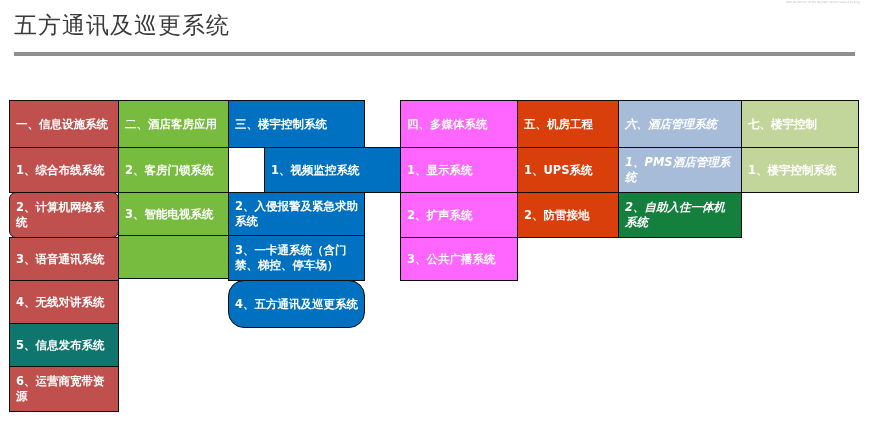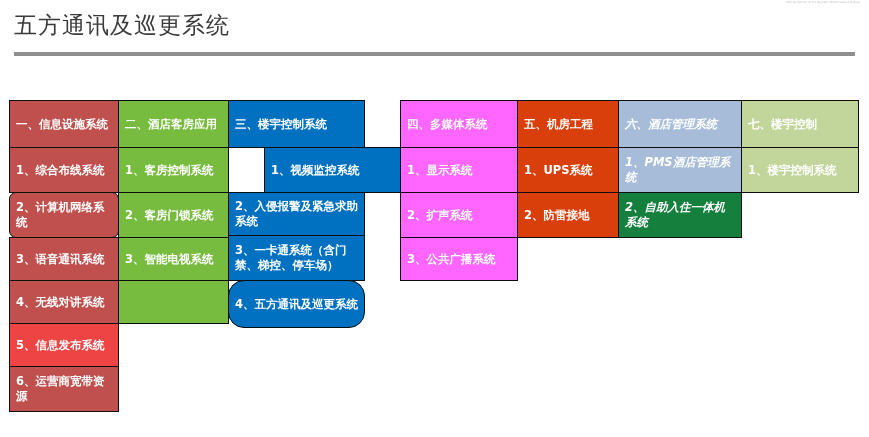--- a/index.html
+++ b/index.html
@@ -118,27 +118,26 @@
 <div class="title-rule"></div>
 
 <div class="matrix">
 
   <div class="col">
     <div class="cell head c1 h-head" style="background: rgb(192, 80, 77);">一、信息设施系统</div>
     <div class="cell c1 h-1" style="background: rgb(192, 80, 77);">1、综合布线系统</div>
     <div class="cell c1 h-2" style="background: rgb(192, 80, 77); border-radius: 7px;">2、计算机网络系统</div>
     <div class="cell c1 h-3" style="background: rgb(192, 80, 77);">3、语音通讯系统</div>
     <div class="cell c1 h-4" style="background: rgb(192, 80, 77);">4、无线对讲系统</div>
-    <div class="cell c1 h-5" style="background: #ef4444;">5、信息发布系统</div>
+    <div class="cell c1 h-5" style="background: #0f766e;">5、信息发布系统</div>
     <div class="cell c1 h-6" style="background: rgb(192, 80, 77);">6、运营商宽带资源</div>
   </div>
 
   <div class="col">
     <div class="cell head c2 h-head" style="background: rgb(119, 188, 63);">二、酒店客房应用</div>
-    <div class="cell c2 h-1" style="background: rgb(119, 188, 63);">1、客房控制系统</div>
     <div class="cell c2 h-2" style="background: rgb(119, 188, 63);">2、客房门锁系统</div>
     <div class="cell c2 h-3" style="background: rgb(119, 188, 63);">3、智能电视系统</div>
     <div class="cell c2 h-4" style="background: rgb(119, 188, 63);"></div>
   </div>
 
   <div class="col">
     <div class="cell head c3 h-head" style="background: rgb(0, 112, 192);">三、楼宇控制系统</div>
     <div class="cell c3 h-b1" style="background: rgb(0, 112, 192); margin-left: 36px;">1、视频监控系统</div>
     <div class="cell c3 h-b2" style="background: rgb(0, 112, 192);">2、入侵报警及紧急求助系统</div>
     <div class="cell c3 h-b3" style="background: rgb(0, 112, 192);">3、一卡通系统（含门禁、梯控、停车场）</div>

